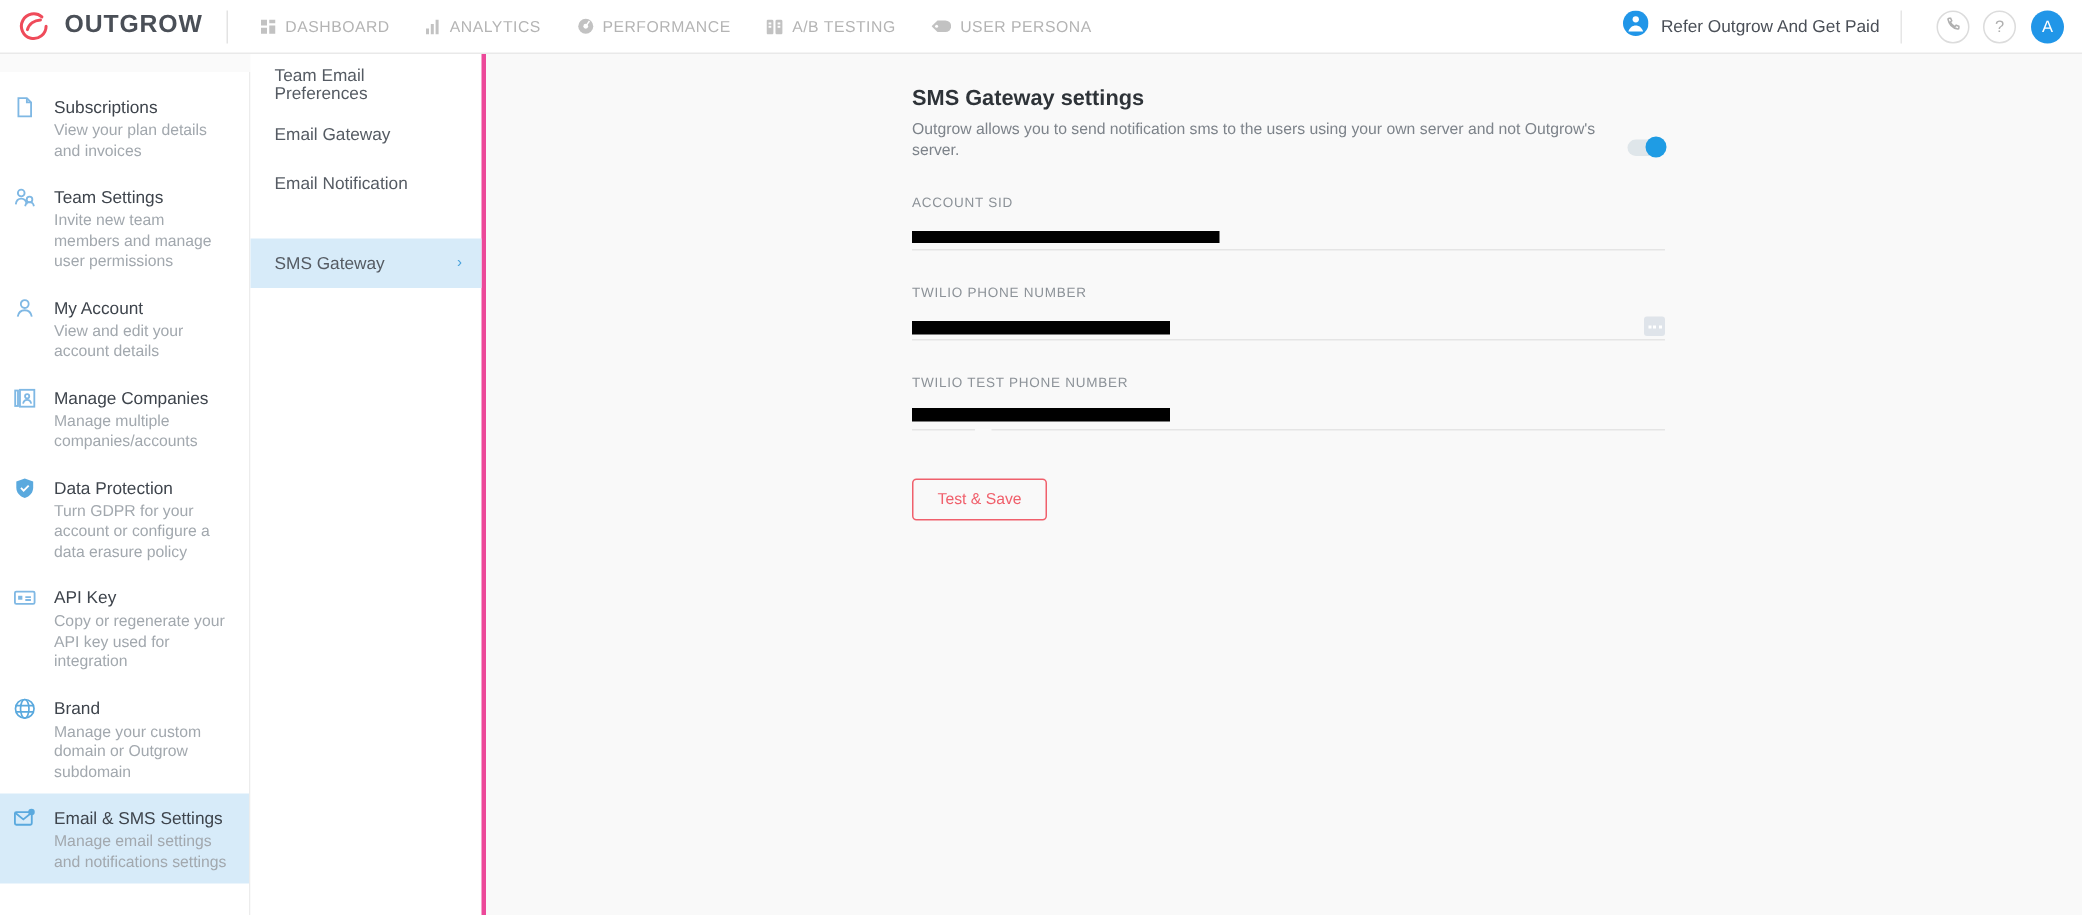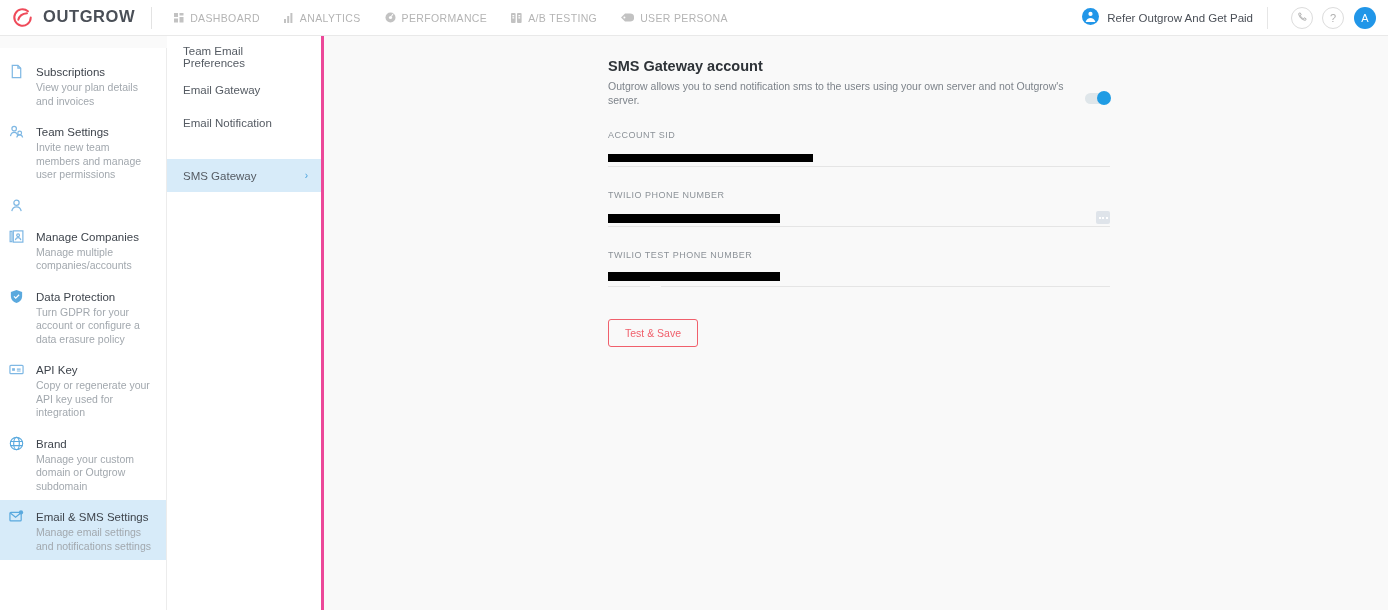--- a/index.html
+++ b/index.html
@@ -278,20 +278,24 @@
     </span>
   </div>
 
   <div class="side-item">
     <span class="side-ico">
       <svg width="15" height="15" viewBox="0 0 16 16" fill="none" stroke="#7fb8e4" stroke-width="1.3">
         <circle cx="8" cy="5" r="2.8"></circle>
           <path d="M3 14c.5-3 2.5-4.6 5-4.6S12.5 11 13 14"></path>
       </svg>
     </span>
+    <span class="side-txt">
+      <span class="side-title">My Account</span>
+      <span class="side-sub" style="display:block">View and edit your account details</span>
+    </span>
   </div>
 
   <div class="side-item">
     <span class="side-ico">
       <svg width="15" height="15" viewBox="0 0 16 16" fill="none" stroke="#7fb8e4" stroke-width="1.3">
         <rect x="1.2" y="2.5" width="2" height="11"></rect>
           <rect x="4.6" y="2" width="10.2" height="12"></rect>
         <circle cx="9.7" cy="6.6" r="1.5"></circle>
           <path d="M6.8 11.8c.4-1.7 1.5-2.6 2.9-2.6s2.5.9 2.9 2.6"></path>
       </svg>
@@ -373,21 +377,21 @@
     <span>SMS Gateway</span>
     <span class="sub-chevron">›</span>
   </div>
 </nav>
 
 <main id="main">
   <section id="panel">
 
     <div id="panel-head">
       <div id="panel-headtext">
-        <div id="panel-title">SMS Gateway account</div>
+        <div id="panel-title">SMS Gateway settings</div>
         <div id="panel-sub">Outgrow allows you to send notification sms to the users using your own server and not Outgrow's server.</div>
       </div>
       <div id="toggle">
         <div id="toggle-knob"></div>
       </div>
     </div>
 
     
     <div class="field">
       <div class="field-label">ACCOUNT SID</div>

